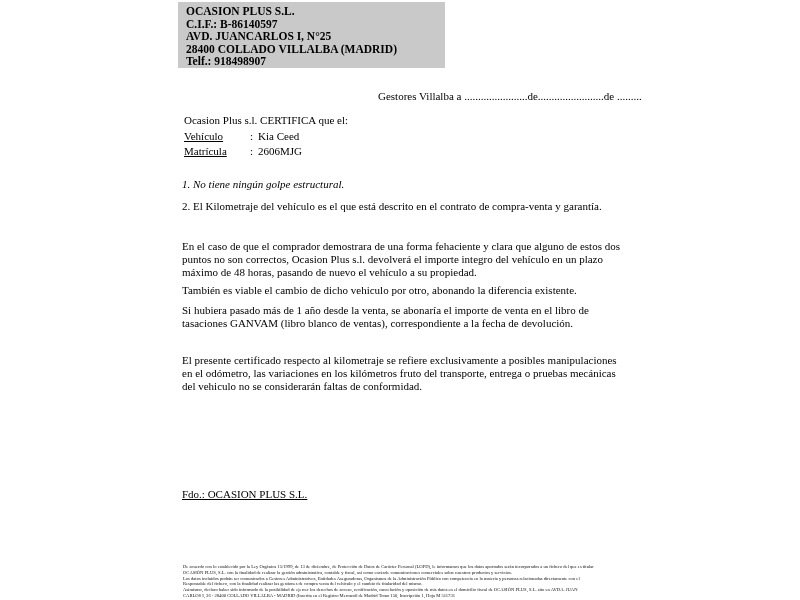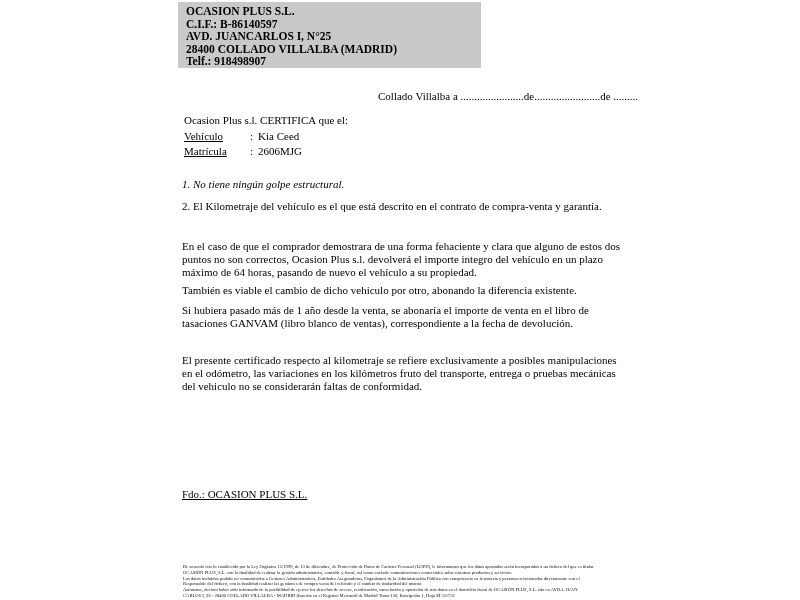--- a/index.html
+++ b/index.html
@@ -14,21 +14,21 @@
     background: #ffffff;
     font-family: "Liberation Serif", "DejaVu Serif", serif;
     color: #000000;
     overflow: hidden;
   }
   .abs { position: absolute; }
 
   .header-box {
     left: 178px;
     top: 2px;
-    width: 303px;
+    width: 267px;
     height: 66px;
     background: #c9c9c9;
     padding: 3px 13px 0 8px;
     box-sizing: border-box;
   }
   .header-box .hline {
     font-weight: bold;
     font-size: 11.5px;
     line-height: 12.6px;
     white-space: nowrap;
@@ -88,36 +88,36 @@
 <div class="page">
 
   <div class="abs header-box">
     <div class="hline">OCASION PLUS S.L.</div>
     <div class="hline">C.I.F.: B-86140597</div>
     <div class="hline">AVD. JUANCARLOS I, N°25</div>
     <div class="hline">28400 COLLADO VILLALBA (MADRID)</div>
     <div class="hline">Telf.: 918498907</div>
   </div>
 
-  <div class="abs date-line body-text">Collado Villalba a .......................de........................de .........</div>
+  <div class="abs date-line body-text">Gestores Villalba a .......................de........................de .........</div>
 
   <div class="abs certifica body-text">Ocasion Plus s.l. CERTIFICA que el:</div>
 
   <div class="abs vehicle-line body-text kv-line">
     <span class="kv-label">Vehículo</span><span class="kv-colon">:</span><span>Kia Ceed</span>
   </div>
 
   <div class="abs plate-line body-text kv-line">
     <span class="kv-label">Matrícula</span><span class="kv-colon">:</span><span>2606MJG</span>
   </div>
 
   <div class="abs point-1 body-text">1. No tiene ningún golpe estructural.</div>
   <div class="abs point-2 body-text">2. El Kilometraje del vehículo es el que está descrito en el contrato de compra-venta y garantía.</div>
 
-  <div class="abs para para-1 body-text">En el caso de que el comprador demostrara de una forma fehaciente y clara que alguno de estos dos puntos no son correctos, Ocasion Plus s.l. devolverá el importe integro del vehículo en un plazo máximo de 64 horas, pasando de nuevo el vehículo a su propiedad.</div>
+  <div class="abs para para-1 body-text">En el caso de que el comprador demostrara de una forma fehaciente y clara que alguno de estos dos puntos no son correctos, Ocasion Plus s.l. devolverá el importe integro del vehículo en un plazo máximo de 48 horas, pasando de nuevo el vehículo a su propiedad.</div>
   <div class="abs para para-2 body-text">También es viable el cambio de dicho vehiculo por otro, abonando la diferencia existente.</div>
   <div class="abs para para-3 body-text">Si hubiera pasado más de 1 año desde la venta, se abonaría el importe de venta en el libro de tasaciones GANVAM (libro blanco de ventas), correspondiente a la fecha de devolución.</div>
   <div class="abs para para-4 body-text">El presente certificado respecto al kilometraje se refiere exclusivamente a posibles manipulaciones en el odómetro, las variaciones en los kilómetros fruto del transporte, entrega o pruebas mecánicas del vehiculo no se considerarán faltas de conformidad.</div>
 
   <div class="abs signature body-text">Fdo.: OCASION PLUS S.L.</div>
 
   <div class="abs legal-block">
     <div class="legal-line">De acuerdo con lo establecido por la Ley Orgánica 15/1999, de 13 de diciembre, de Protección de Datos de Carácter Personal (LOPD), le informamos que los datos aportados serán incorporados a un fichero del que es titular</div>
     <div class="legal-line">OCASIÓN PLUS, S.L. con la finalidad de realizar la gestión administrativa, contable y fiscal, así como enviarle comunicaciones comerciales sobre nuestros productos y servicios.</div>
     <div class="legal-line">Los datos incluidos podrán ser comunicados a Gestores Administrativos, Entidades Aseguradoras, Organismos de la Administración Pública con competencia en la materia y personas relacionadas directamente con el</div>

